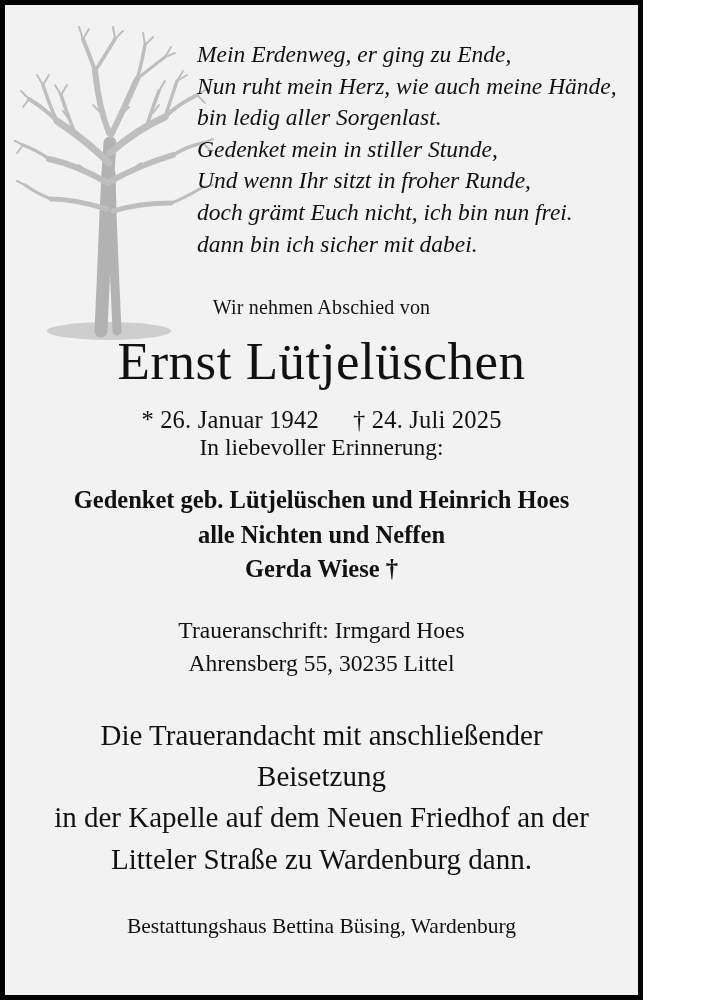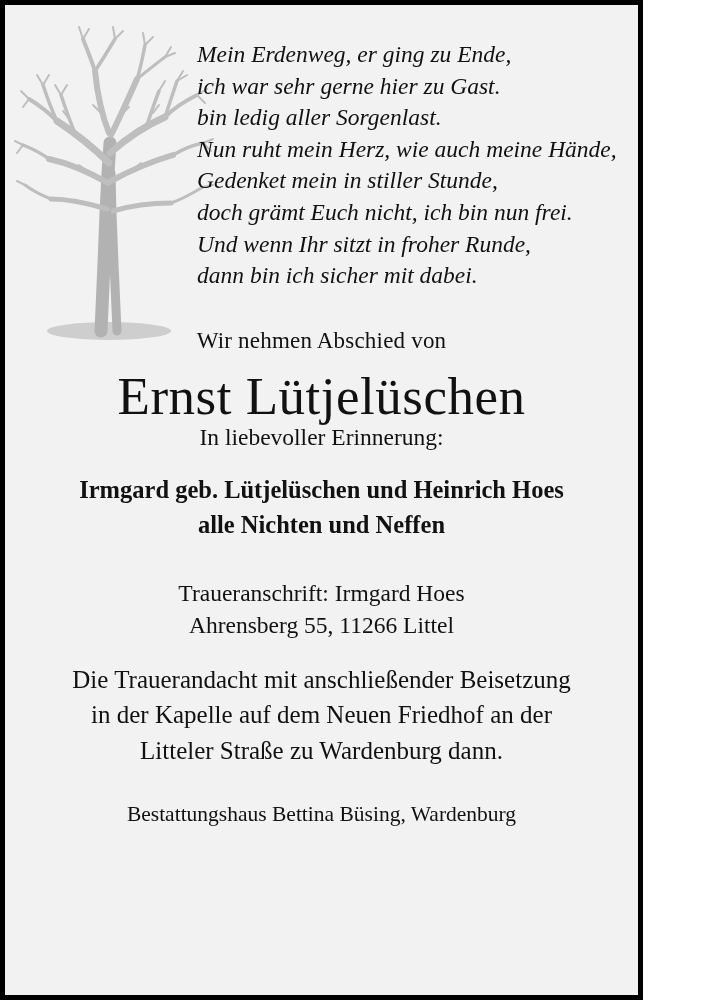--- a/index.html
+++ b/index.html
@@ -50,21 +50,21 @@
     width: 438px;
     margin: 0 auto 0 auto;
     padding-left: 162px;
     box-sizing: content-box;
   }
   .poem-line {
     white-space: nowrap;
   }
   .farewell {
     margin-top: 36px;
-    font-size: 23px;
+    font-size: 20px;
     letter-spacing: 0.2px;
   }
   .name {
     margin-top: 15px;
     font-size: 53px;
     line-height: 1.05;
     letter-spacing: 0.5px;
   }
   .dates {
     margin-top: 16px;
@@ -78,27 +78,27 @@
   .memory {
     font-size: 23.5px;
   }
   .survivors {
     margin-top: 22px;
     font-weight: bold;
     font-size: 24.5px;
     line-height: 1.42;
   }
   .address {
-    margin-top: 34px;
+    margin-top: 27px;
     font-size: 23.5px;
     line-height: 1.38;
   }
   .service {
-    margin-top: 20px;
-    font-size: 25px;
+    margin-top: 36px;
+    font-size: 29px;
     line-height: 1.42;
   }
   .funeralhome {
     margin-top: 34px;
     font-size: 21.5px;
   }
 </style>
 </head>
 <body>
 
@@ -169,44 +169,47 @@
         <path d="M88 100 L80 92"></path>
           <path d="M108 102 L116 94"></path>
       </g>
     </g>
   </svg>
 
   <div class="content">
 
     <div class="poem">
       <div class="poem-line">Mein Erdenweg, er ging zu Ende,</div>
-      <div class="poem-line">ich war sehr gerne hier zu Gast.</div>
+      <div class="poem-line">Nun ruht mein Herz, wie auch meine Hände,</div>
       <div class="poem-line">bin ledig aller Sorgenlast.</div>
-      <div class="poem-line">Nun ruht mein Herz, wie auch meine Hände,</div>
       <div class="poem-line">Gedenket mein in stiller Stunde,</div>
+      <div class="poem-line">Und wenn Ihr sitzt in froher Runde,</div>
       <div class="poem-line">doch grämt Euch nicht, ich bin nun frei.</div>
-      <div class="poem-line">Und wenn Ihr sitzt in froher Runde,</div>
       <div class="poem-line">dann bin ich sicher mit dabei.</div>
     </div>
 
     <div class="farewell">Wir nehmen Abschied von</div>
 
     <div class="name">Ernst Lütjelüschen</div>
 
+    <div class="dates">
+      <span>* 26. Januar 1942</span><span class="sep"></span><span>† 24. Juli 2025</span>
+    </div>
 
     <div class="memory">In liebevoller Erinnerung:</div>
 
     <div class="survivors">
-      <div>Irmgard geb. Lütjelüschen und Heinrich Hoes</div>
+      <div>Gedenket geb. Lütjelüschen und Heinrich Hoes</div>
       <div>alle Nichten und Neffen</div>
+      <div>Gerda Wiese †</div>
     </div>
 
     <div class="address">
       <div>Traueranschrift: Irmgard Hoes</div>
-      <div>Ahrensberg 55, 11266 Littel</div>
+      <div>Ahrensberg 55, 30235 Littel</div>
     </div>
 
     <div class="service">
       <div>Die Trauerandacht mit anschließender Beisetzung</div>
       <div>in der Kapelle auf dem Neuen Friedhof an der</div>
       <div>Litteler Straße zu Wardenburg dann.</div>
     </div>
 
     <div class="funeralhome">Bestattungshaus Bettina Büsing, Wardenburg</div>
 

